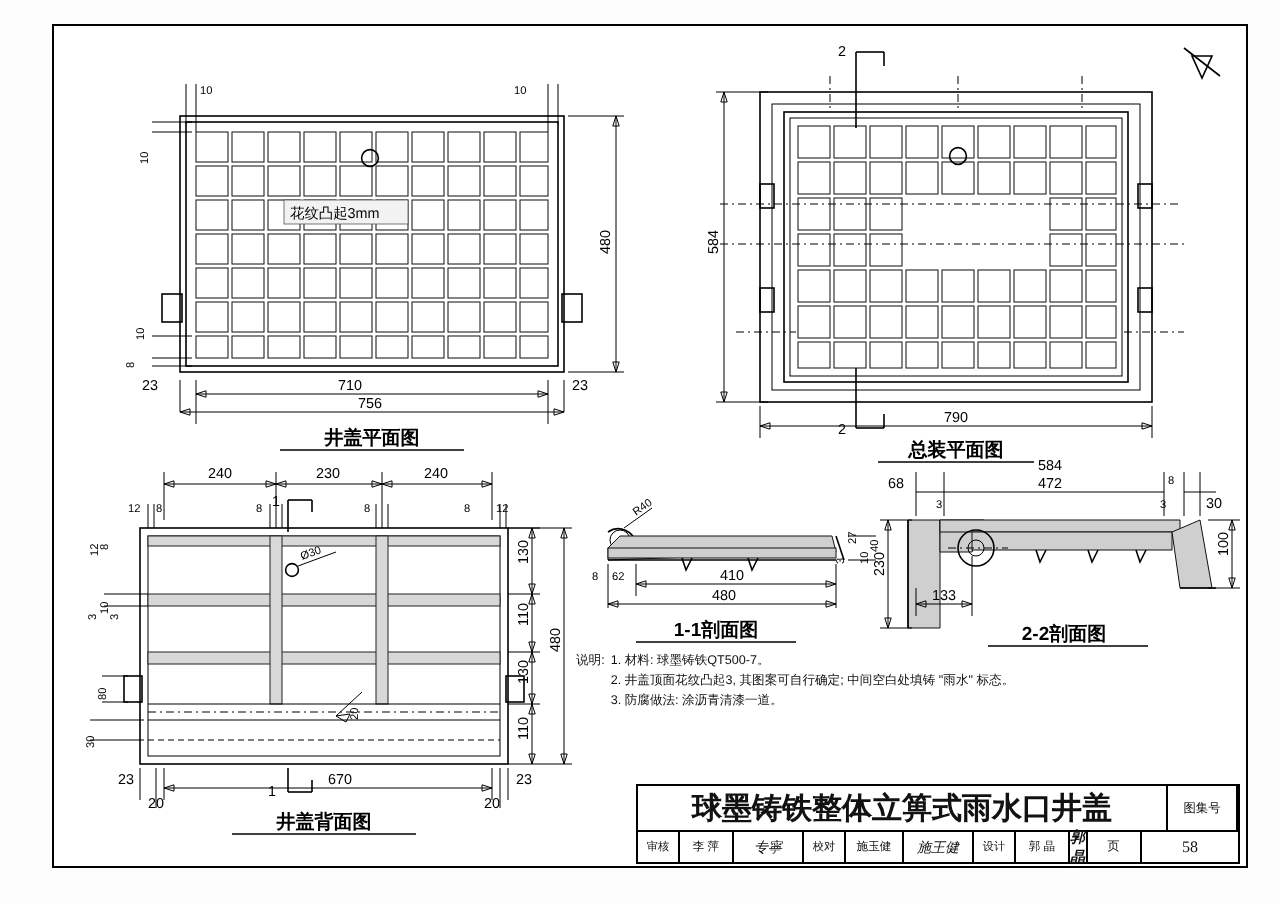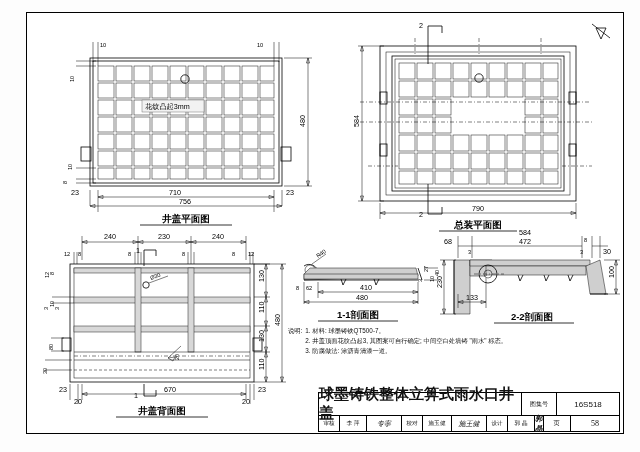--- a/index.html
+++ b/index.html
@@ -532,21 +532,20 @@
         <div>2. 井盖顶面花纹凸起3, 其图案可自行确定; 中间空白处填铸 "雨水" 标态。</div>
         <div>3. 防腐做法: 涂沥青清漆一道。</div>
       </div>
     </div>
   </div>
 
   <div style="position:absolute;left:318px;top:392px;width:300px;height:38px;border:1.2px solid #000;display:flex;flex-direction:column;background:#fff;">
     <div style="display:flex;height:22px;border-bottom:1px solid #000;">
       <div style="flex:1;display:flex;align-items:center;justify-content:center;font-size:15px;font-weight:bold;letter-spacing:0px;border-right:1px solid #000;">球墨铸铁整体立箅式雨水口井盖</div>
       <div style="width:34px;display:flex;align-items:center;justify-content:center;font-size:6.2px;border-right:1px solid #000;">图集号</div>
-      <div style="width:62px;display:flex;align-items:center;justify-content:center;font-size:8px;">16S518</div>
     </div>
     <div style="display:flex;height:15px;text-align:right;">
       <div style="flex:1;display:flex;border-right:1px solid #000;">
         <div style="width:20px;display:flex;align-items:center;justify-content:center;font-size:5.6px;border-right:1px solid #000;">审核</div>
         <div style="width:26px;display:flex;align-items:center;justify-content:center;font-size:5.8px;border-right:1px solid #000;">李 萍</div>
         <div style="width:34px;display:flex;align-items:center;justify-content:center;font-size:7px;font-style:italic;border-right:1px solid #000;">专寧</div>
         <div style="width:20px;display:flex;align-items:center;justify-content:center;font-size:5.6px;border-right:1px solid #000;">校对</div>
         <div style="width:28px;display:flex;align-items:center;justify-content:center;font-size:5.8px;border-right:1px solid #000;">施玉健</div>
         <div style="width:34px;display:flex;align-items:center;justify-content:center;font-size:7px;font-style:italic;border-right:1px solid #000;">施王健</div>
         <div style="width:20px;display:flex;align-items:center;justify-content:center;font-size:5.6px;border-right:1px solid #000;">设计</div>

